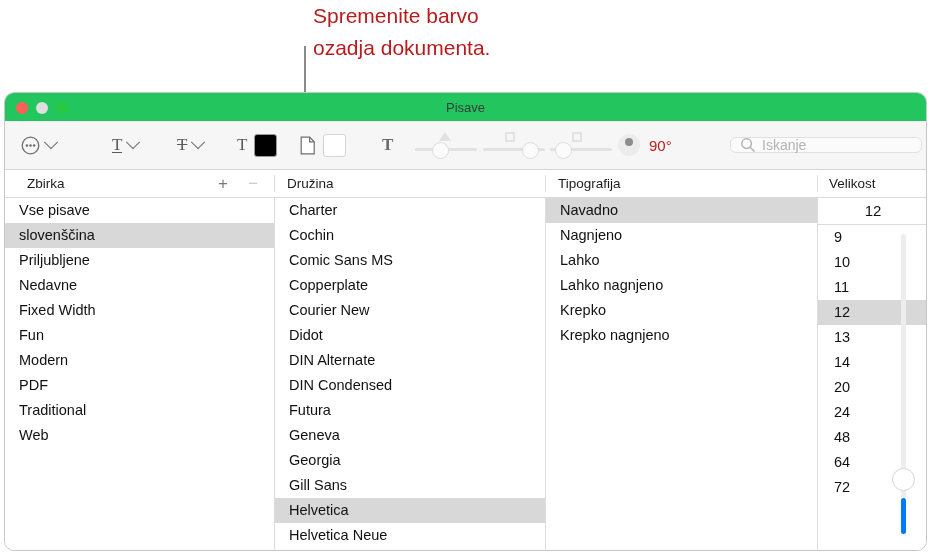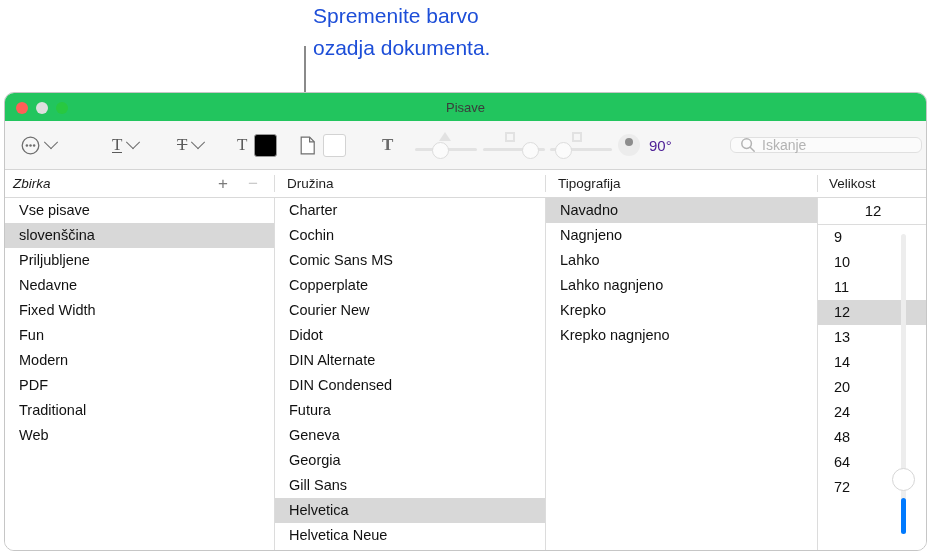--- a/index.html
+++ b/index.html
@@ -17,21 +17,21 @@
   }
 
   
   #callout-text {
     position: absolute;
     left: 313px;
     top: 0px;
     width: 420px;
     font-size: 21px;
     line-height: 32px;
-    color: #1d4ed8;
+    color: #b91c1c;
     white-space: pre-line;
   }
   #callout-line {
     position: absolute;
     left: 304px;
     top: 46px;
     width: 2px;
     height: 84px;
     background: #8a8a8a;
   }
@@ -153,21 +153,21 @@
     content: "";
     position: absolute;
     left: 7px; top: 4px;
     width: 8px; height: 8px;
     border-radius: 50%;
     background: #8d8d8d;
   }
   #angle-value {
     margin-left: 9px;
     font-size: 15px;
-    color: #4c1d95;
+    color: #b91c1c;
   }
 
   #search-field {
     width: 192px;
     height: 16px;
     border: 1px solid #e0e0e0;
     border-radius: 6px;
     background: #fbfbfb;
     display: flex;
     align-items: center;
@@ -381,21 +381,21 @@
         <svg width="16" height="16" viewBox="0 0 16 16" style="margin-left:9px;">
           <circle cx="6.6" cy="6.6" r="4.8" fill="none" stroke="#b3b3b3" stroke-width="1.5"></circle>
           <line x1="10.2" y1="10.2" x2="14.2" y2="14.2" stroke="#b3b3b3" stroke-width="1.5" stroke-linecap="round"></line>
         </svg>
         <span id="search-placeholder">Iskanje</span>
       </div>
     </div>
   </div>
 
   <div id="colheaders">
-    <div class="colhead" style="left:8px;font-style:italic;">Zbirka</div>
+    <div class="colhead" style="left:22px;">Zbirka</div>
     <div class="plusminus" style="left:213px; color:#7a7a7a;">+</div>
     <div class="plusminus" style="left:243px; color:#c9c9c9;">−</div>
     <div class="colsep" style="left:269px;"></div>
     <div class="colhead" style="left:282px;">Družina</div>
     <div class="colsep" style="left:540px;"></div>
     <div class="colhead" style="left:553px;">Tipografija</div>
     <div class="colsep" style="left:812px;"></div>
     <div class="colhead" style="left:824px;">Velikost</div>
   </div>
 

